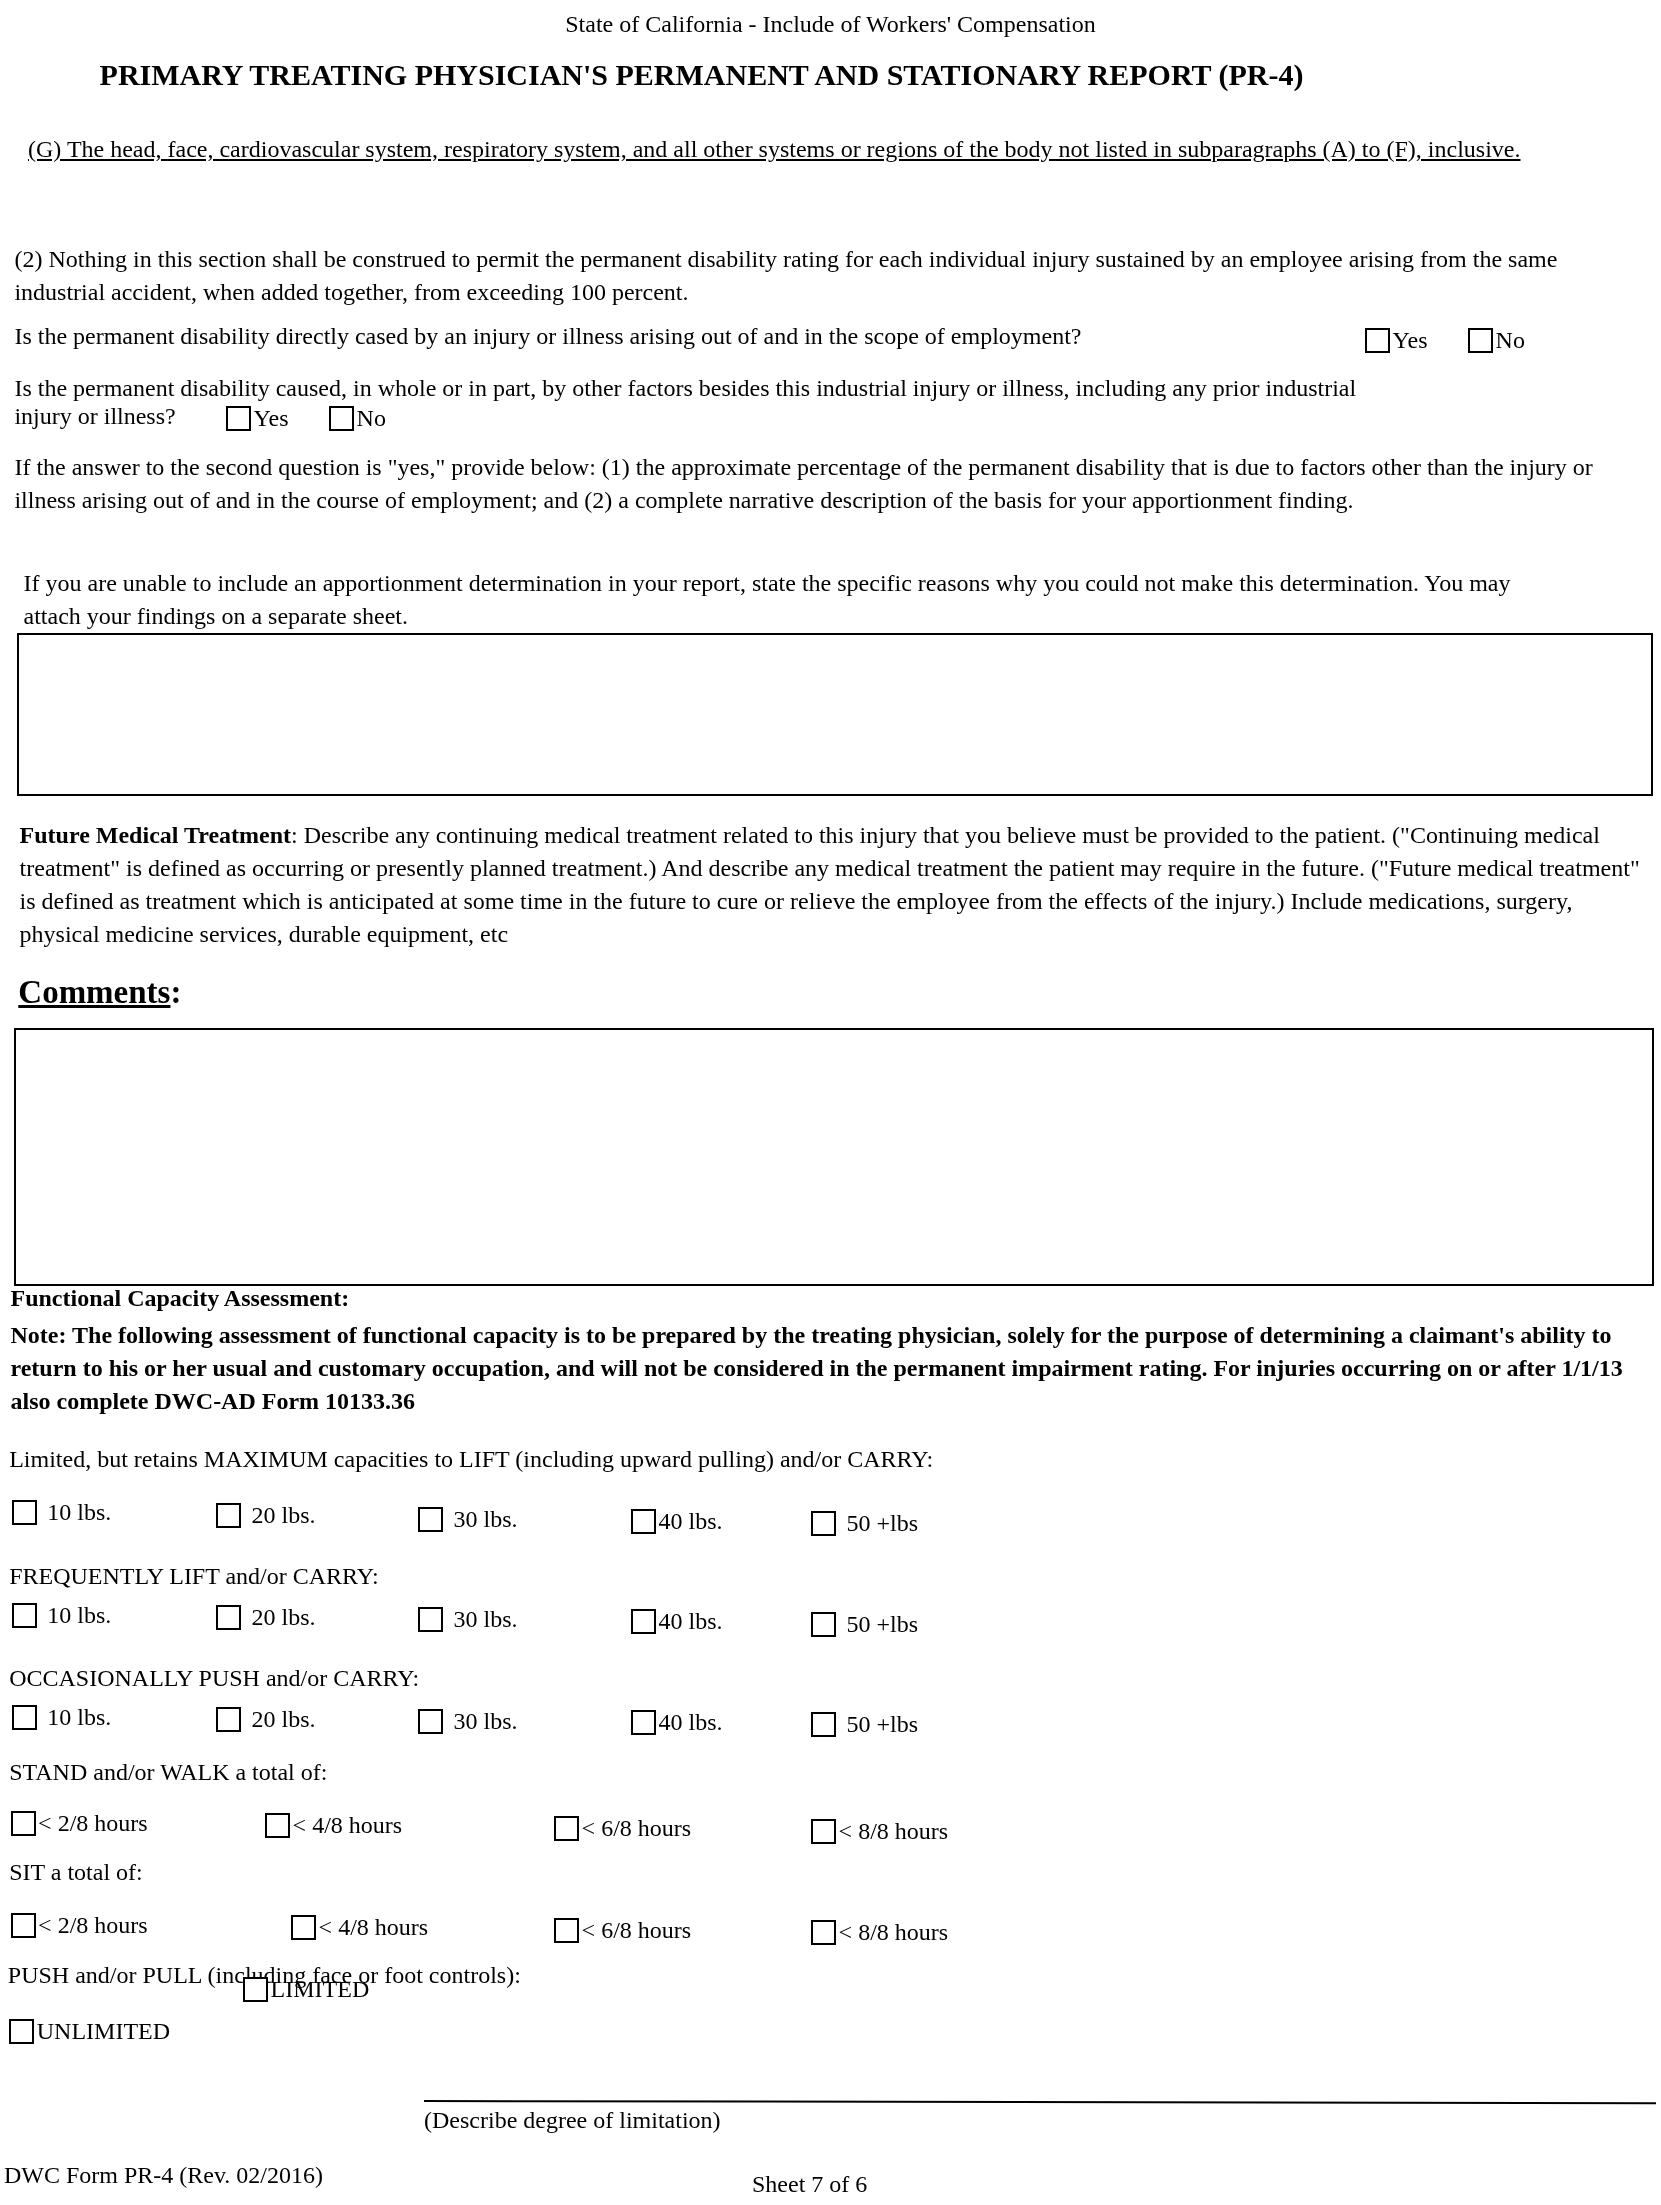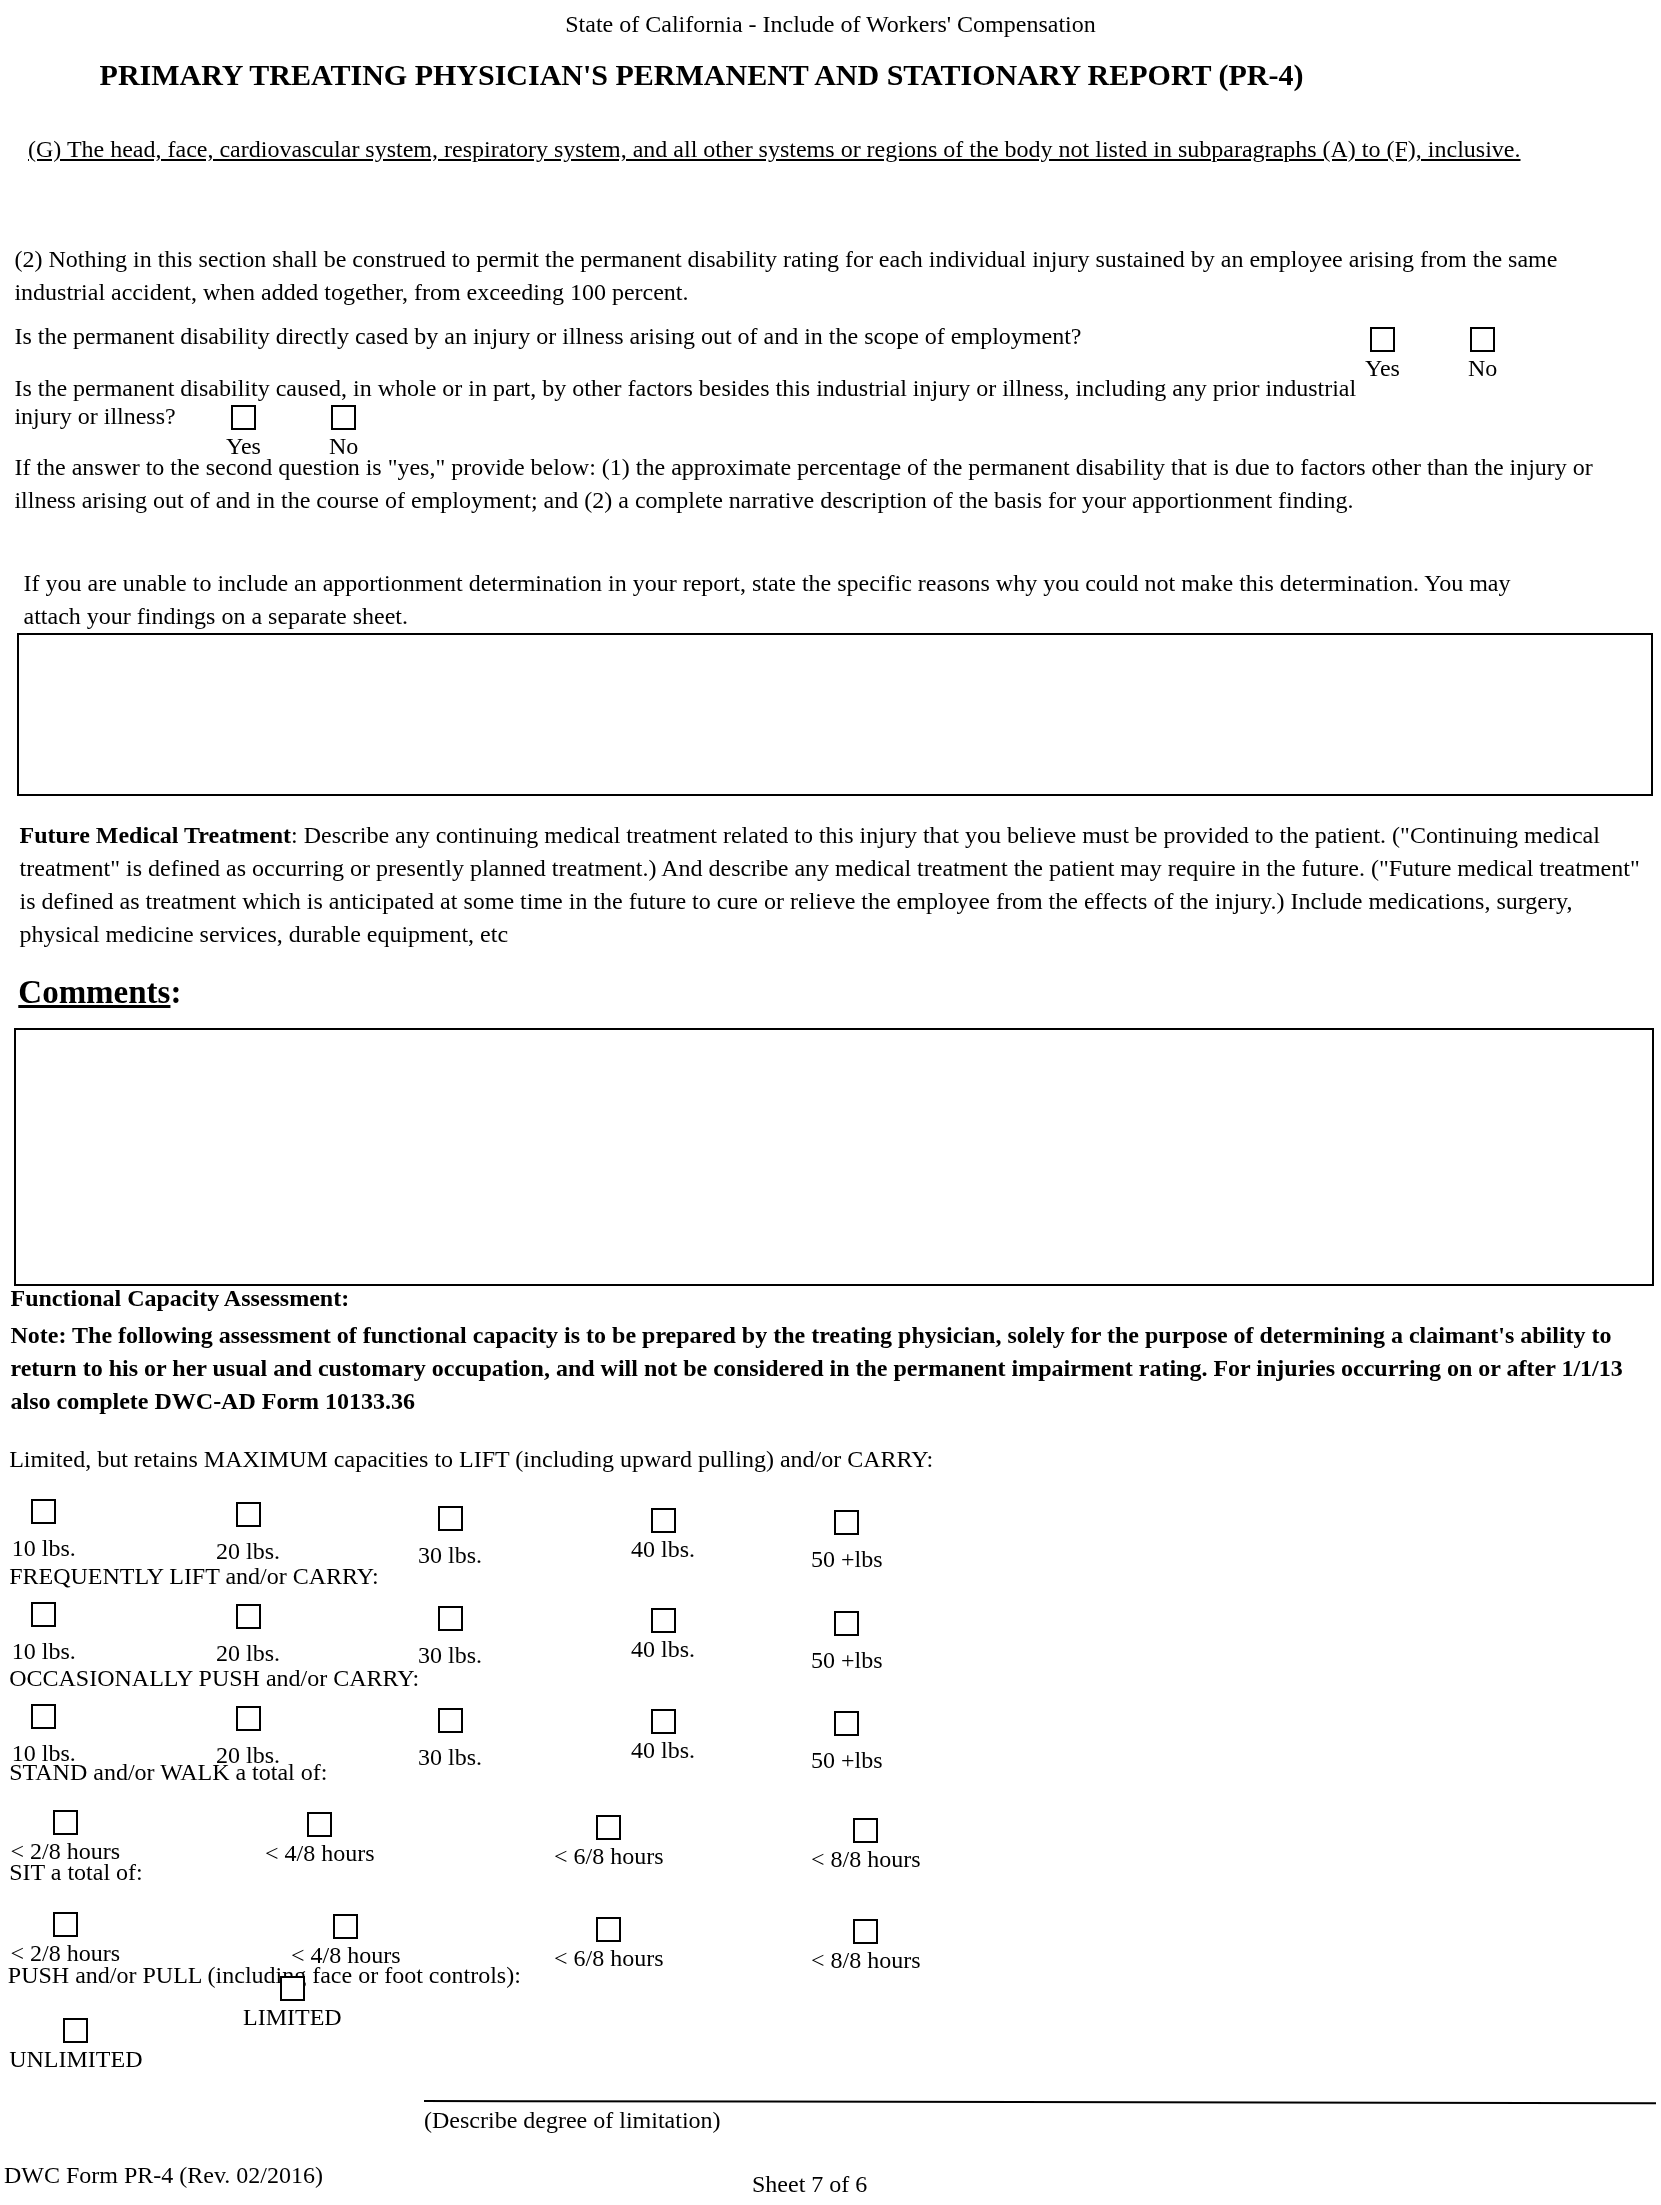--- a/index.html
+++ b/index.html
@@ -4,21 +4,21 @@
 <style>
   html, body { margin:0; padding:0; background:#ffffff; }
   body { width:1661px; height:2205px; position:relative; overflow:hidden;
          font-family:"Liberation Serif", "DejaVu Serif", serif; color:#000; }
   .abs { position:absolute; }
   .t { font-size:24px; line-height:34px; white-space:nowrap; }
   .para { font-size:24px; line-height:33px; }
   .bold { font-weight:bold; }
   .u { text-decoration:underline; }
   .cb { display:inline-block; width:25px; height:25px; border:2px solid #000; box-sizing:border-box; vertical-align:-3.9px; background:#fff; }
-  .cb-item { position:absolute; font-size:24px; white-space:nowrap; display:flex; align-items:center; gap:10.5px;flex-direction:column; }
+  .cb-item { position:absolute; font-size:24px; white-space:nowrap; display:flex; align-items:center; gap:10.5px; }
   .cb-item.tight { gap:2.6px; }
   .box { position:absolute; border:2.6px solid #000; box-sizing:border-box; background:#fff; }
   .line { position:absolute; height:2px; background:#000; }
 </style>
 </head>
 <body>
 
 <div class="abs t" style="left:0; width:1661px; top:6.5px; text-align:center; font-size:24px;">State of California - Include of Workers' Compensation</div>
 <div class="abs bold" style="left:0; width:1403px; top:58px; text-align:center; font-size:30px; white-space:nowrap;">PRIMARY TREATING PHYSICIAN'S PERMANENT AND STATIONARY REPORT (PR-4)</div>
 

